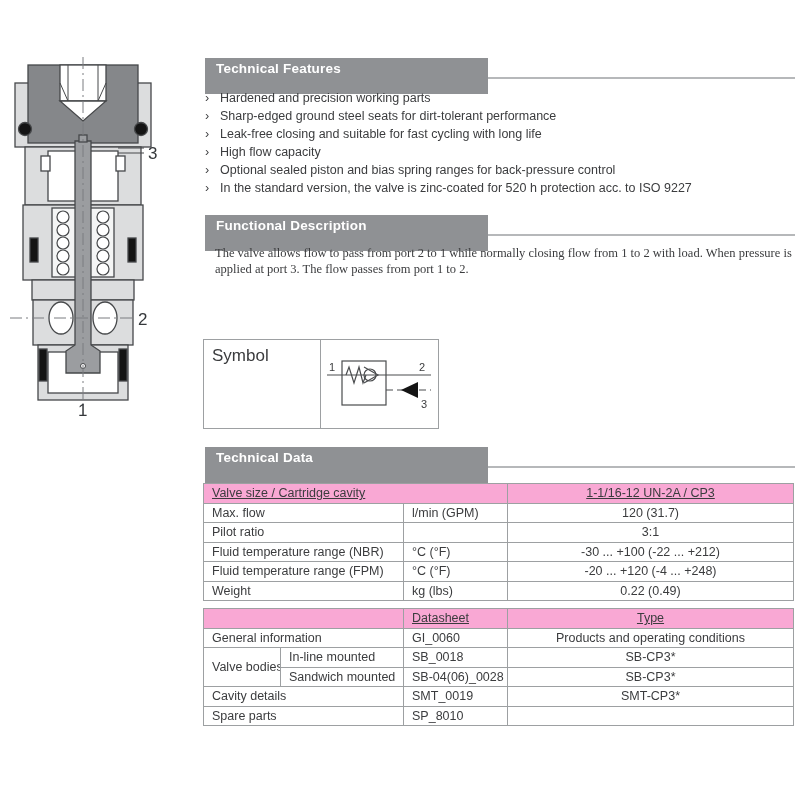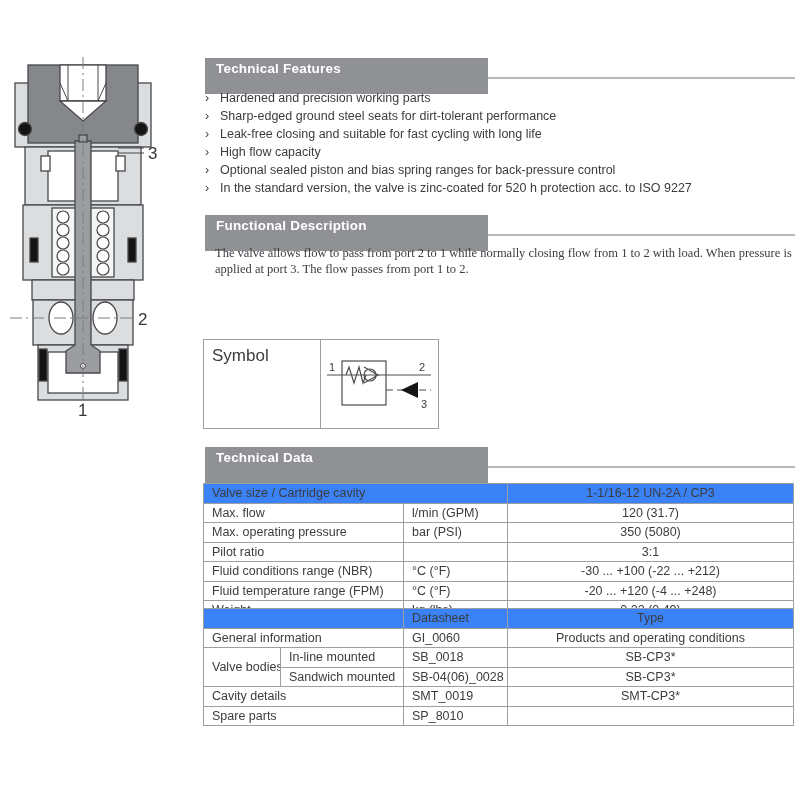--- a/index.html
+++ b/index.html
@@ -26,21 +26,21 @@
   .paras p { margin:0; }
 
   .symbol-box { position:absolute; top:339px; left:0; width:234px; height:88px; border:1px solid #9da0a2; display:flex; background:#fff; }
   .symbol-label-cell { width:117px; border-right:1px solid #9da0a2; box-sizing:border-box; padding:6px 0 0 8px; font-size:17px; }
   .symbol-draw-cell { flex:1; position:relative; }
 
   table { border-collapse:collapse; position:absolute; left:0; font-size:12.5px; color:#3b3c3e; table-layout:fixed; }
   #table1 { top:483px; width:590px; }
   #table2 { top:608px; width:590px; }
   td { border:1px solid #9da0a2; height:18.5px; padding:0 8px; overflow:hidden; white-space:nowrap; }
-  tr.hdr td { background:#3b82f6; }
+  tr.hdr td { background:#f9a8d4;text-decoration:underline; }
   td.val { text-align:center; }
 
   svg text { font-family:"Liberation Sans", sans-serif; }
   .drawlabel { font-size:17px; fill:#35383b; }
   .symlabel { font-size:11px; fill:#3b3c3e; }
 </style>
 </head>
 <body>
 
 <div class="page">
@@ -183,31 +183,26 @@
           <tr class="hdr">
         <td colspan="2">Valve size / Cartridge cavity</td>
         <td class="val">1-1/16-12 UN-2A / CP3</td>
       </tr>
       <tr>
         <td>Max. flow</td>
         <td>l/min (GPM)</td>
         <td class="val">120 (31.7)</td>
       </tr>
       <tr>
-        <td>Max. operating pressure</td>
-        <td>bar (PSI)</td>
-        <td class="val">350 (5080)</td>
-      </tr>
-      <tr>
         <td>Pilot ratio</td>
         <td></td>
         <td class="val">3:1</td>
       </tr>
       <tr>
-        <td>Fluid conditions range (NBR)</td>
+        <td>Fluid temperature range (NBR)</td>
         <td>°C (°F)</td>
         <td class="val">-30 ... +100 (-22 ... +212)</td>
       </tr>
       <tr>
         <td>Fluid temperature range (FPM)</td>
         <td>°C (°F)</td>
         <td class="val">-20 ... +120 (-4 ... +248)</td>
       </tr>
       <tr>
         <td>Weight</td>

